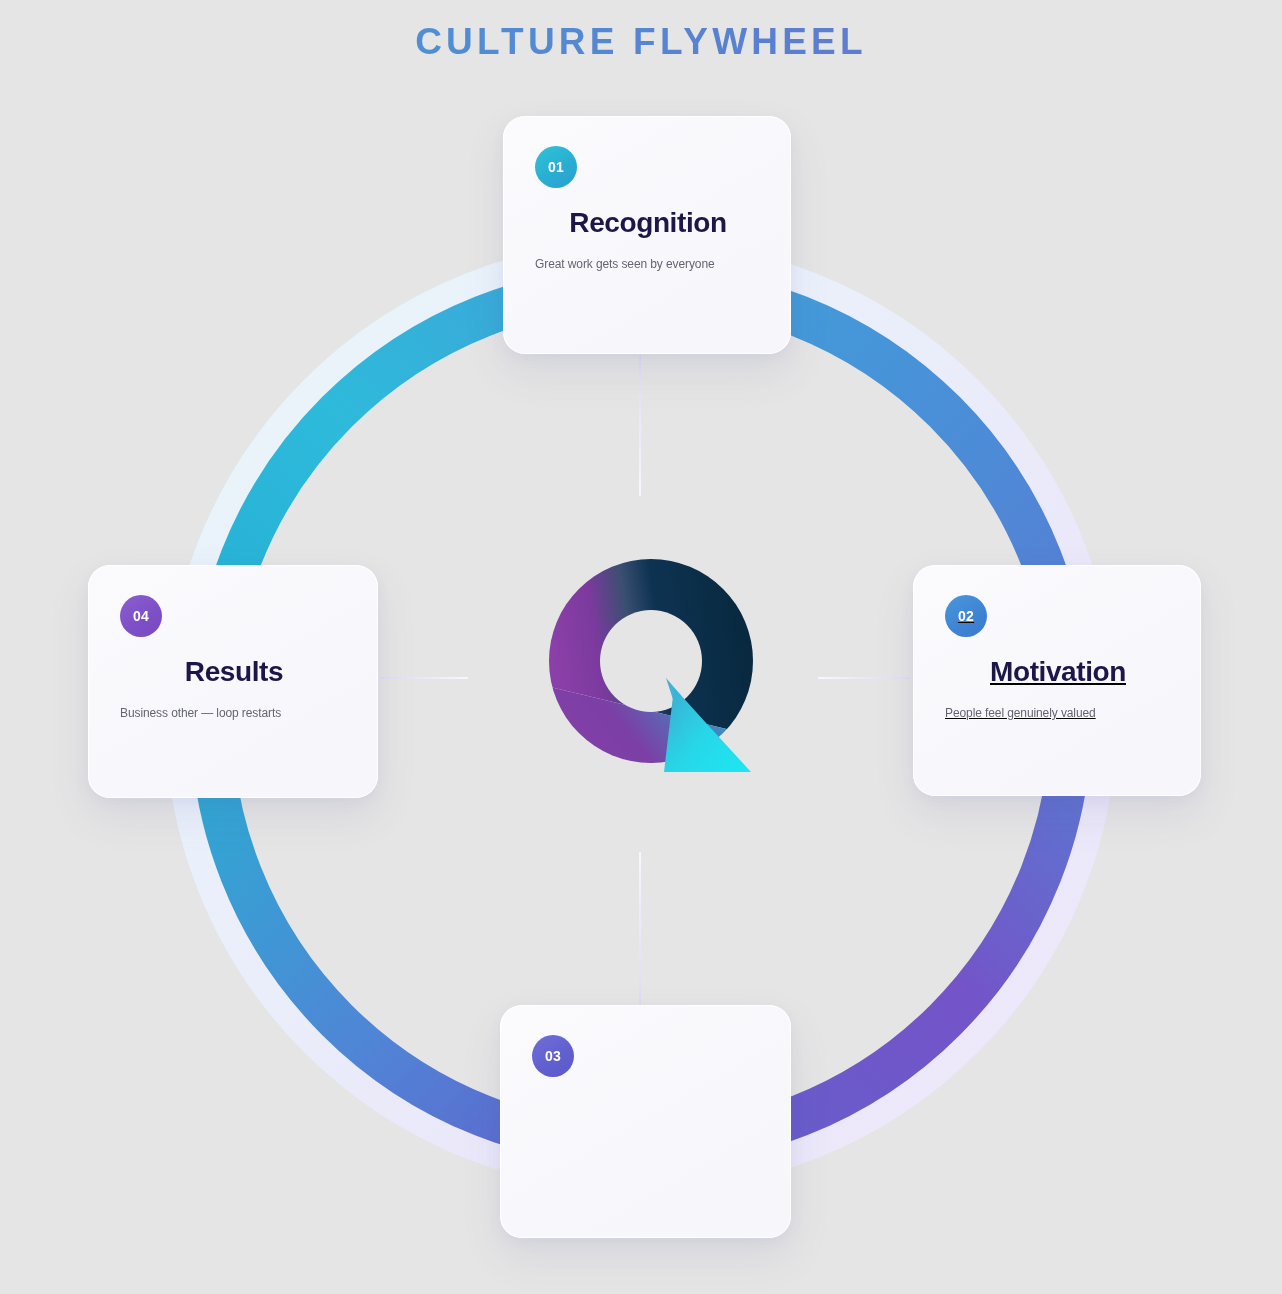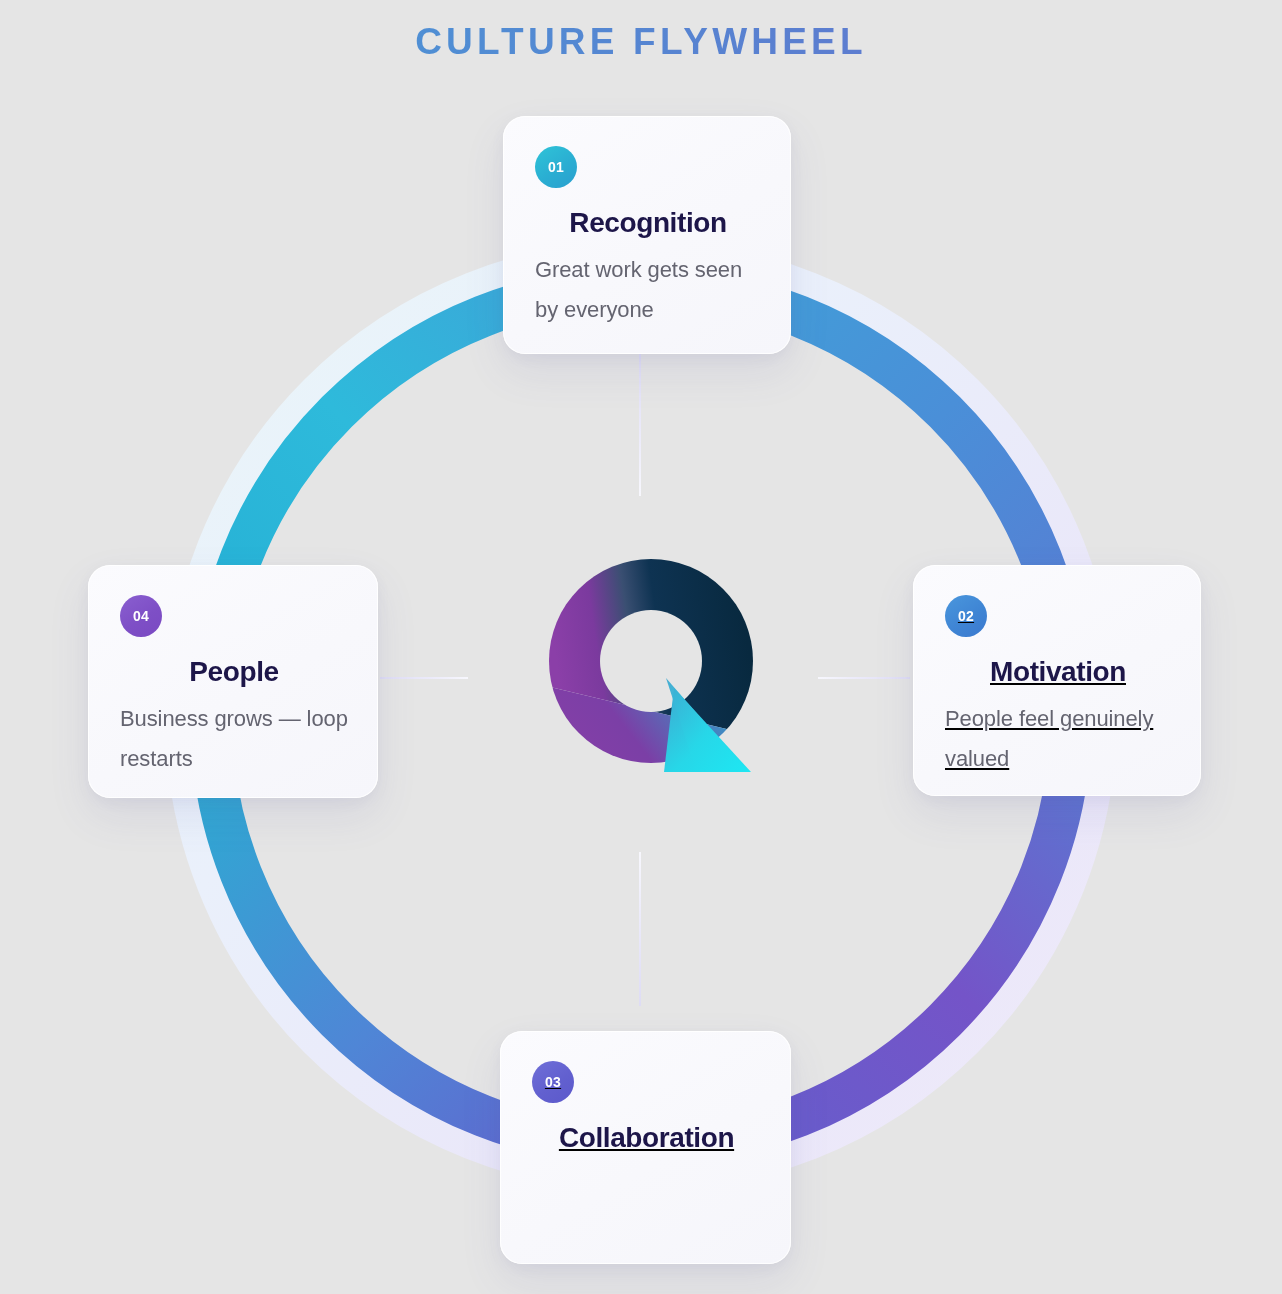--- a/index.html
+++ b/index.html
@@ -116,31 +116,31 @@
     font-size: 28px;
     font-weight: 700;
     color: #1d1649;
     letter-spacing: -0.4px;
     line-height: 34px;
     margin-bottom: 10px;
     text-align: center;
   }
 
   .card-desc {
-    font-size: 22px;
+    font-size: 12px;
     font-weight: 500;
     color: #646470;
-    line-height: 40px;
+    line-height: 29px;
     letter-spacing: -0.1px;
   }
 
   
   #card-1 { left: 503px; top: 116px;  width: 288px; height: 238px; }
   #card-2 { left: 913px; top: 565px;  width: 288px; height: 231px; text-decoration: underline; }
-  #card-3 { left: 500px; top: 1031px; width: 291px; height: 233px; text-decoration: underline; }
+  #card-3 { left: 500px; top: 1005px; width: 291px; height: 233px; }
   #card-4 { left: 88px;  top: 565px;  width: 290px; height: 233px; }
 
   #card-1 .badge { background: linear-gradient(145deg, #2fc4d8 0%, #2aaed2 55%, #2a9fcf 100%); }
   #card-2 .badge { background: linear-gradient(145deg, #4a97dd 0%, #3f85d4 55%, #3b79cf 100%); }
   #card-3 .badge { background: linear-gradient(145deg, #6f6fd8 0%, #6260cf 55%, #5c59cb 100%); }
   #card-4 .badge { background: linear-gradient(145deg, #8a5fd0 0%, #7e4fc6 55%, #7a49c2 100%); }
 </style>
 </head>
 <body>
 
@@ -249,22 +249,21 @@
   </div>
 
   <div class="card" id="card-2">
     <div class="badge">02</div>
     <div class="card-title">Motivation</div>
     <div class="card-desc">People feel genuinely valued</div>
   </div>
 
   <div class="card" id="card-3">
     <div class="badge">03</div>
-    <div class="card-title">Collaboration</div>
   </div>
 
   <div class="card" id="card-4">
     <div class="badge">04</div>
-    <div class="card-title">People</div>
-    <div class="card-desc">Business grows — loop restarts</div>
+    <div class="card-title">Results</div>
+    <div class="card-desc">Business other — loop restarts</div>
   </div>
 
 </div>
 
 </body></html>

